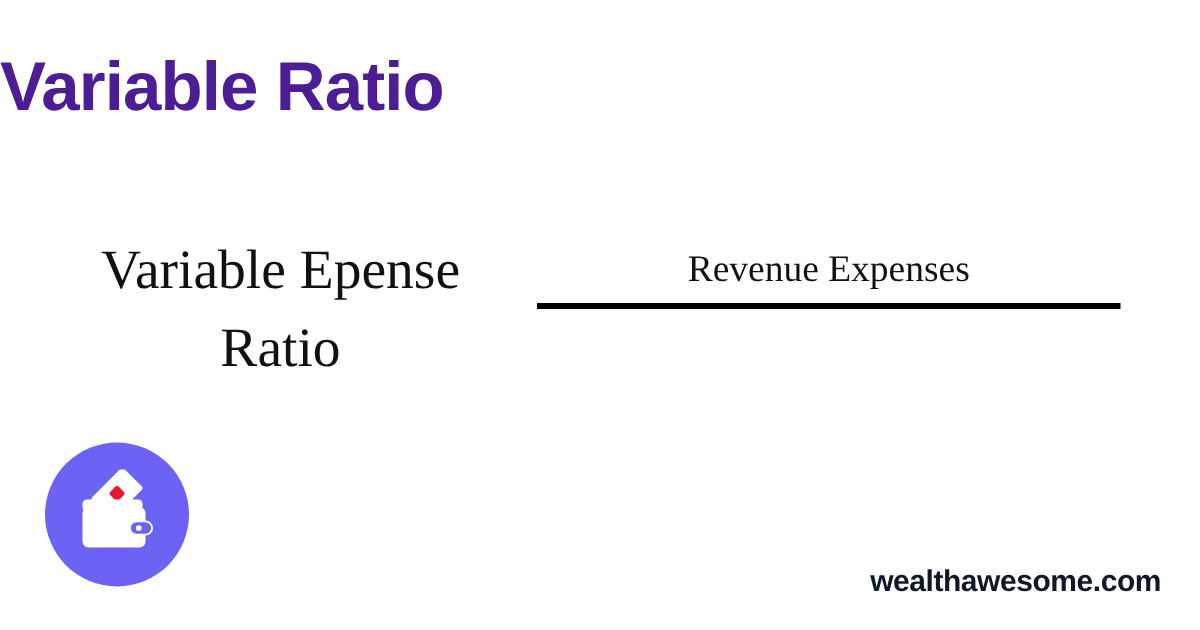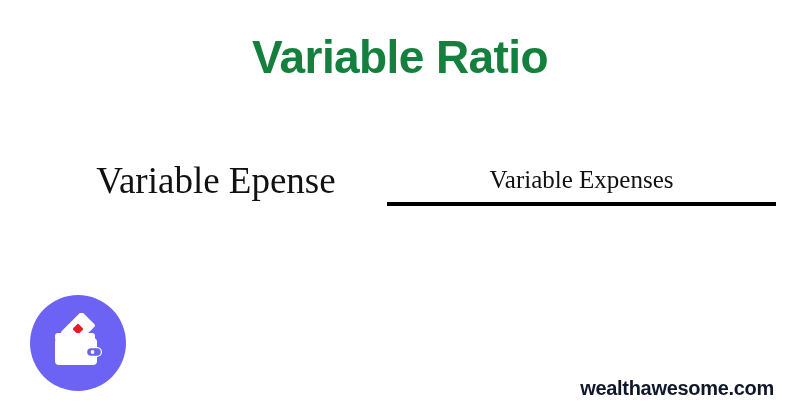--- a/index.html
+++ b/index.html
@@ -19,38 +19,36 @@
     height: 420px;
     background: #ffffff;
   }
 
   
   #page-title {
     position: absolute;
     left: 0;
     top: 29px;
     width: 800px;
-    text-align: center;
     font-family: "Liberation Sans", sans-serif;
     font-weight: 700;
     font-size: 46px;
     letter-spacing: -0.6px;
-    color: #15803d;
+    color: #4c1d95;
     line-height: 56px;
     white-space: nowrap;
   }
 
   
   #formula-row {
     position: absolute;
     left: 0;
     top: 155px;
     width: 668px;
     height: 110px;
-    margin-left: 29px;
   }
 
   
   #lhs-term {
     position: absolute;
     left: 22px;
     top: 0;
     width: 330px;
     text-align: center;
     font-family: "Liberation Serif", serif;
@@ -126,24 +124,25 @@
 <body>
 
 <div id="canvas">
 
   <div id="page-title">Variable Ratio</div>
 
   <div id="formula-row">
 
     <div id="lhs-term">
       <span class="lhs-line">Variable Epense</span>
+      <span class="lhs-line">Ratio</span>
     </div>
 
     <div id="fraction">
-      <div id="numerator">Variable Expenses</div>
+      <div id="numerator">Revenue Expenses</div>
       <div id="fraction-bar"></div>
     </div>
 
   </div>
 
   <div id="wallet-badge">
     <div id="wallet-circle"></div>
     <svg id="wallet-icon" viewBox="0 0 60 60">
 
       <g transform="translate(30 16) rotate(-45) translate(-30 -16)">

